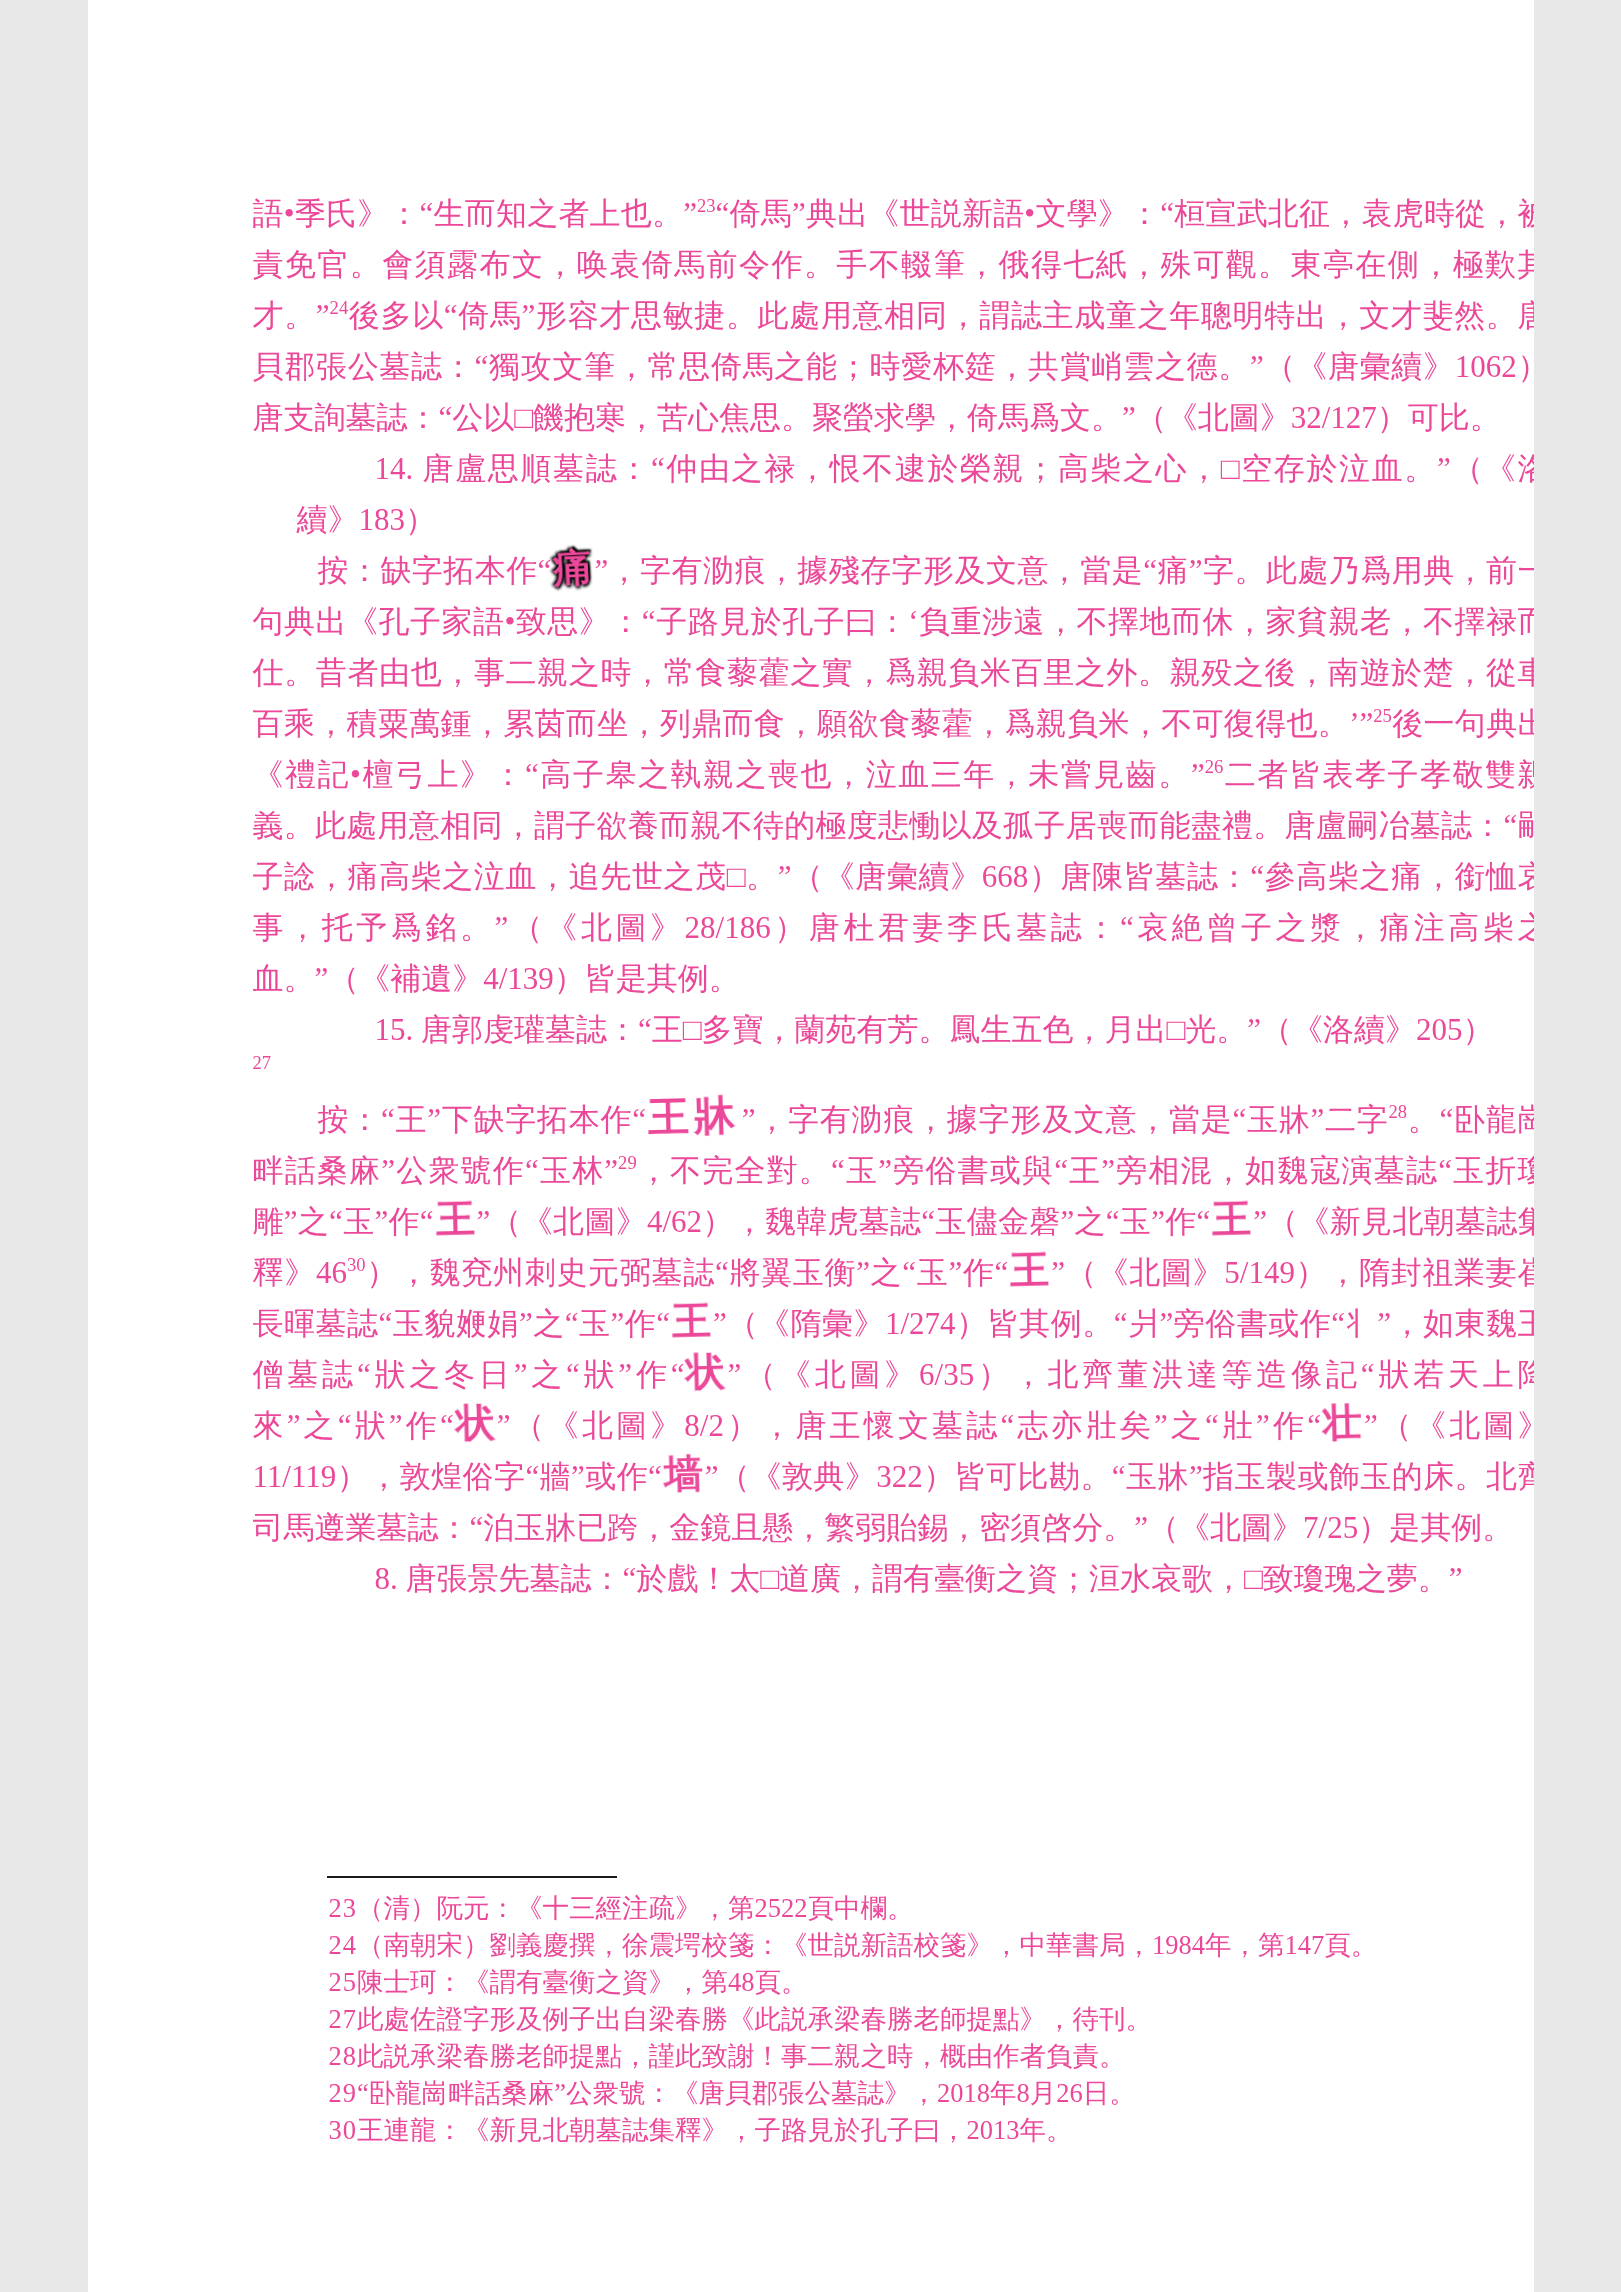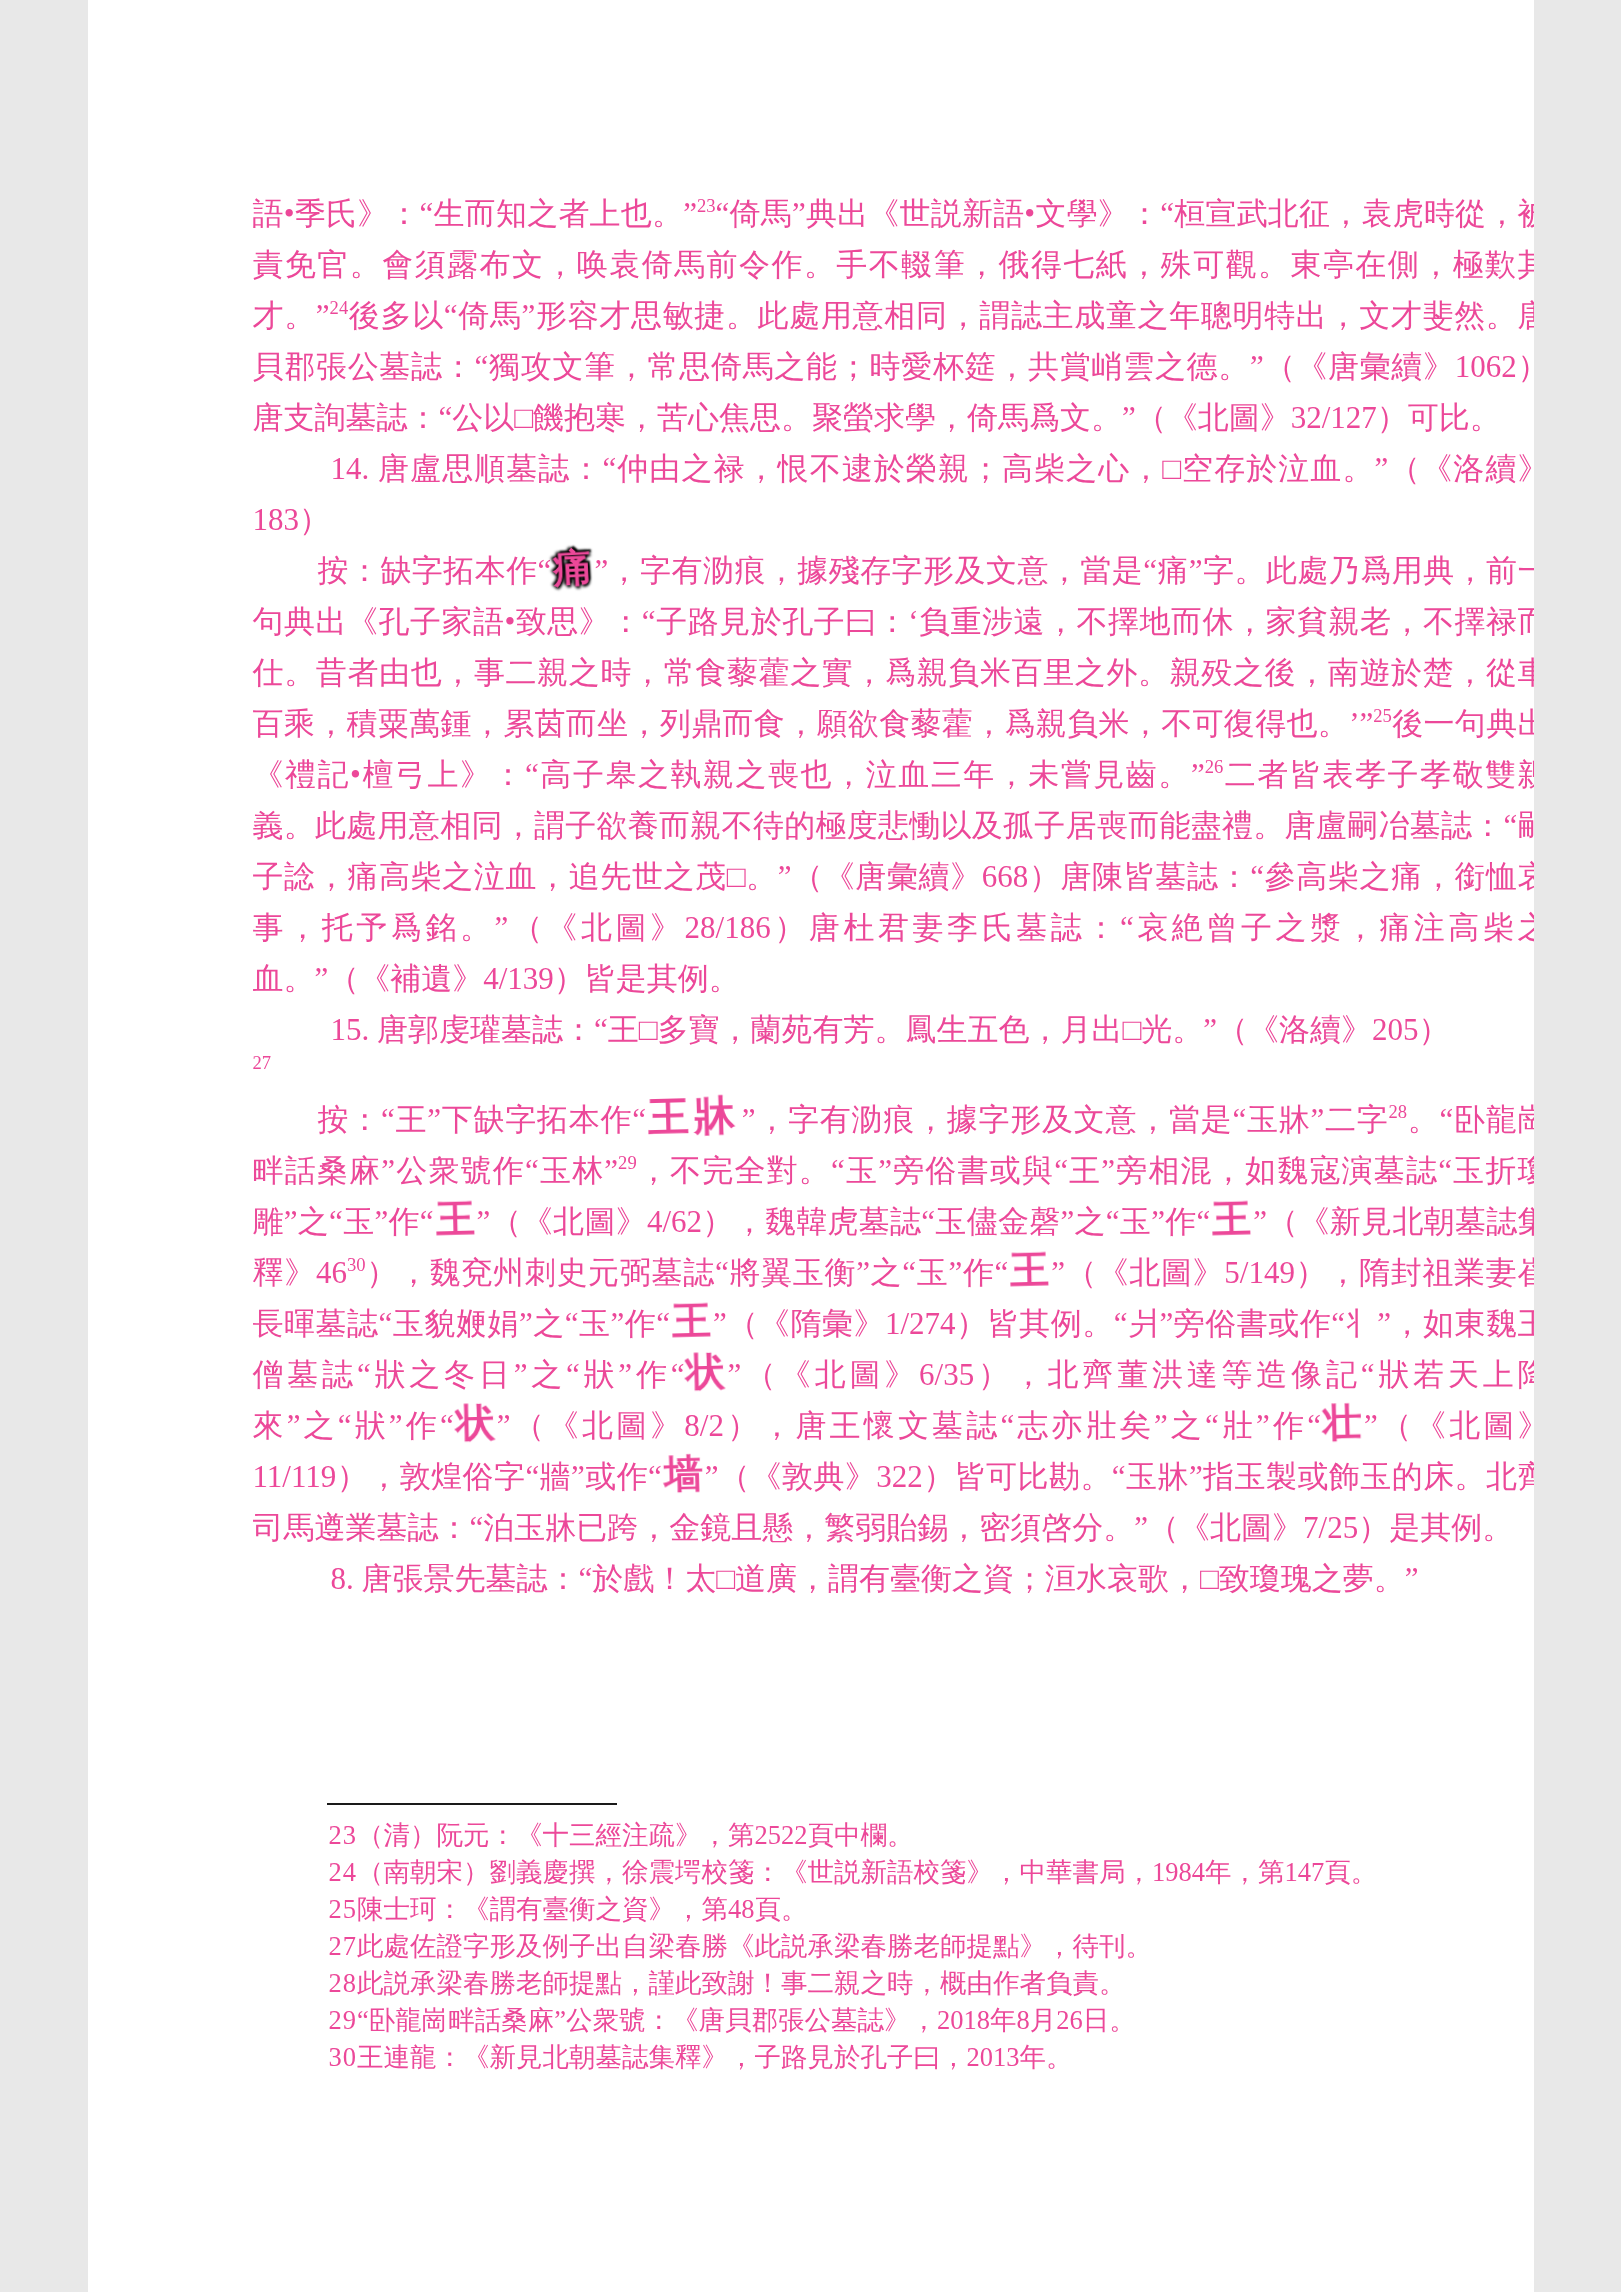--- a/index.html
+++ b/index.html
@@ -17,21 +17,21 @@
     position:absolute;
     left:165px;
     width:1296px;
     top:188px;
     font-size:31px;
     line-height:51px;
     text-align:justify;
   }
   .para{margin:0;padding:0;}
   .indent-sm{text-indent:65px;}
-  .indent-lg{text-indent:78px;}
+  .indent-lg{text-indent:78px;margin-left:44px;}
   .fnref{
     font-size:18.6px;
     line-height:0;
     vertical-align:11.8px;
     letter-spacing:0;
   }
   .fnref-line{line-height:39px;font-size:18.6px;}
   .rubbing{
     display:inline-block;
     font-weight:bold;
@@ -44,21 +44,21 @@
   }
   .rubbing.blob{
     transform:rotate(-3deg);
     text-shadow:0 0 3.9px #000,1px 2px 2.9px #000,-2px -1px 2.9px #000,2px -2px 2px #000;
   }
   .rubbing.wide{letter-spacing:4.9px;font-size:41px;}
   .footnotes{
     position:absolute;
     left:165px;
     width:1296px;
-    top:1803px;
+    top:1876px;
     font-size:26.5px;
     line-height:37px;
   }
   .fn-separator{
     width:290px;
     border:0;
     border-top:2.9px solid #1a1a1a;
     margin:0 0 11.8px 74px;
   }
   .footnote{padding-left:76px;}

